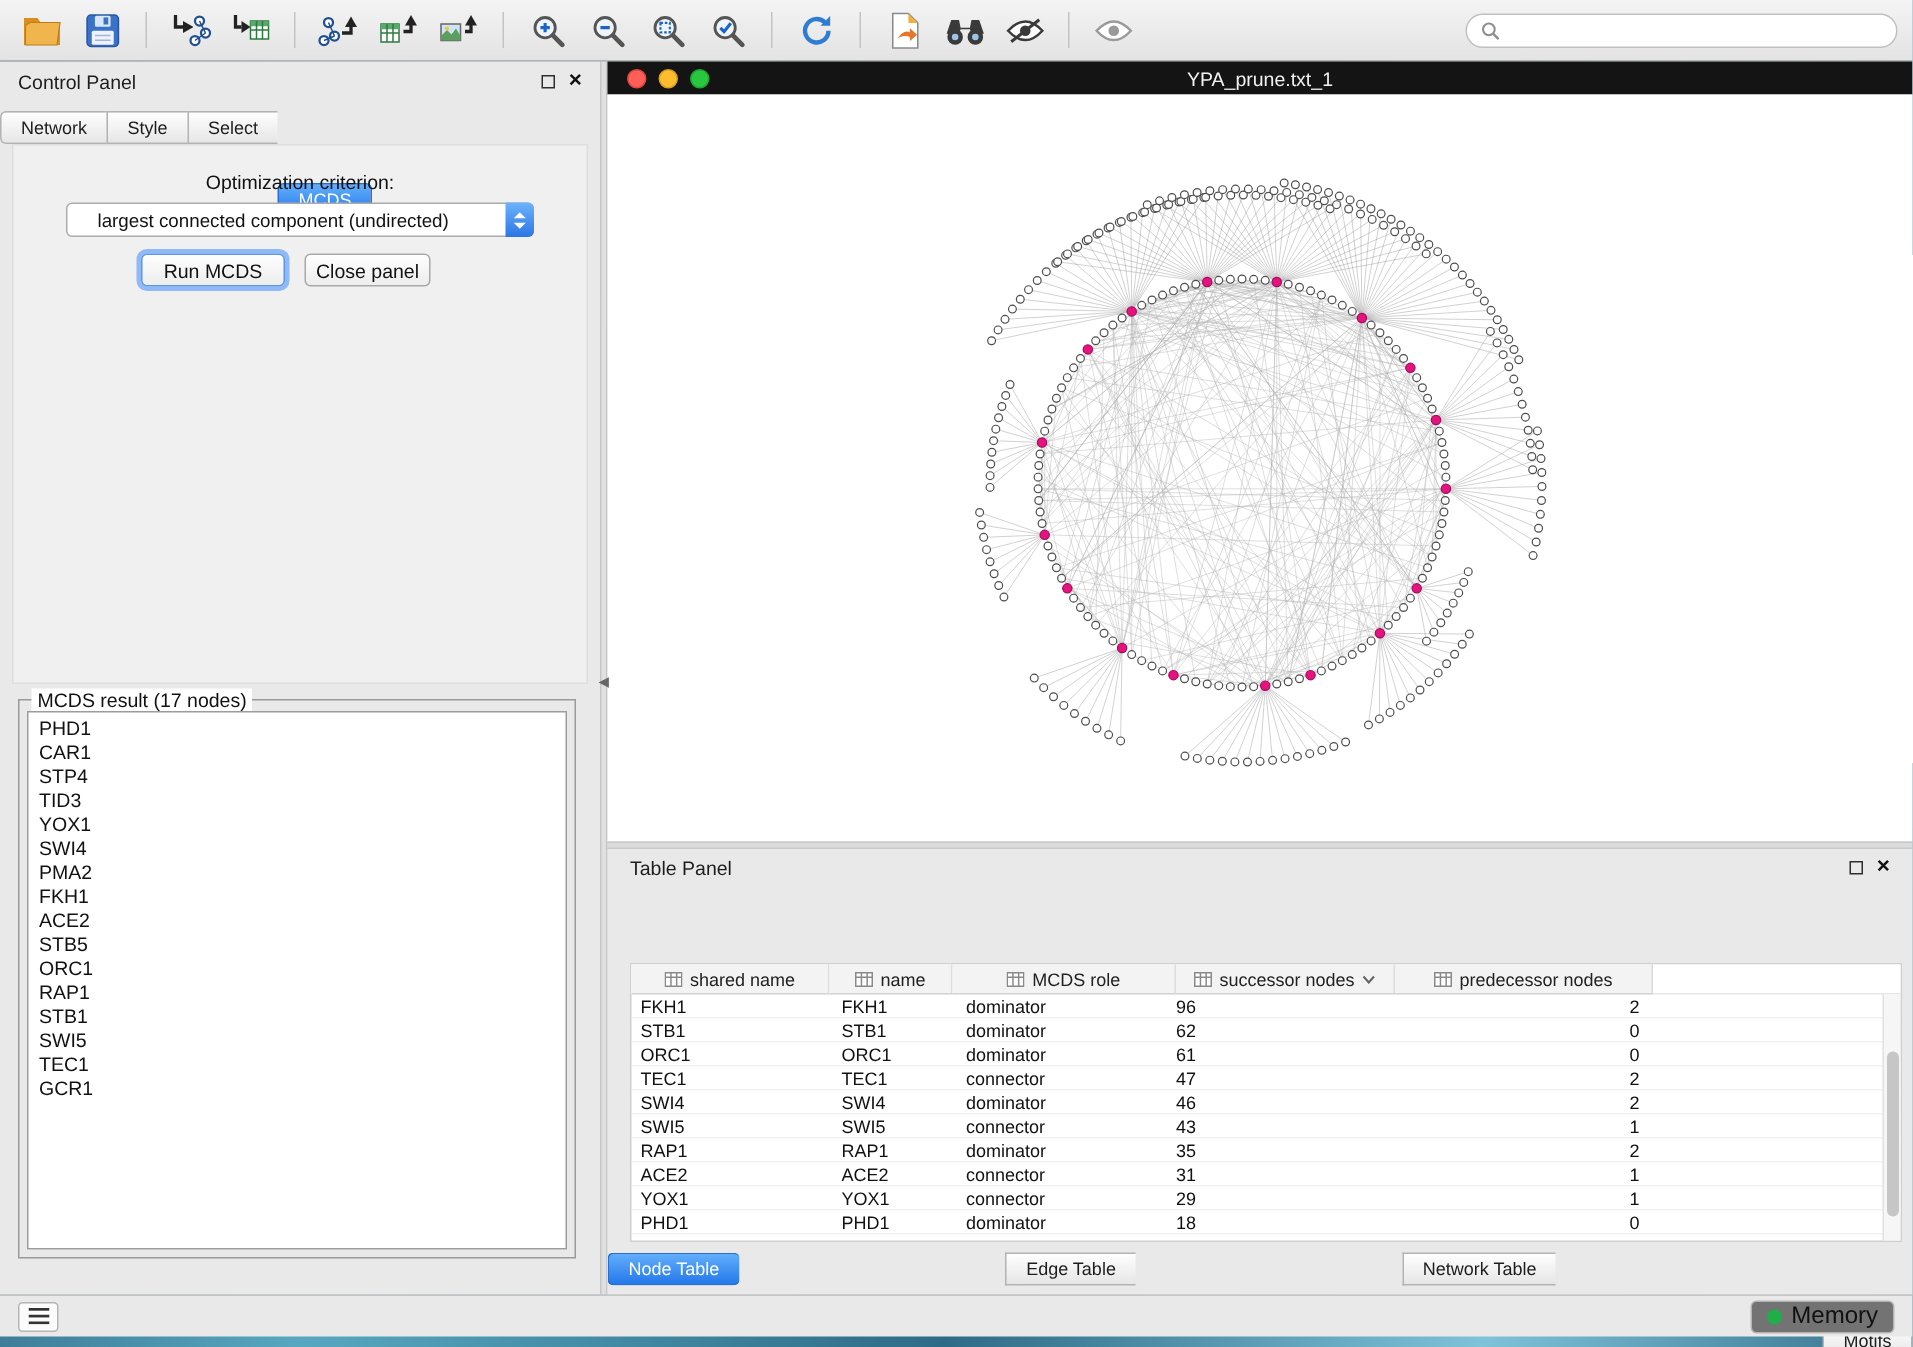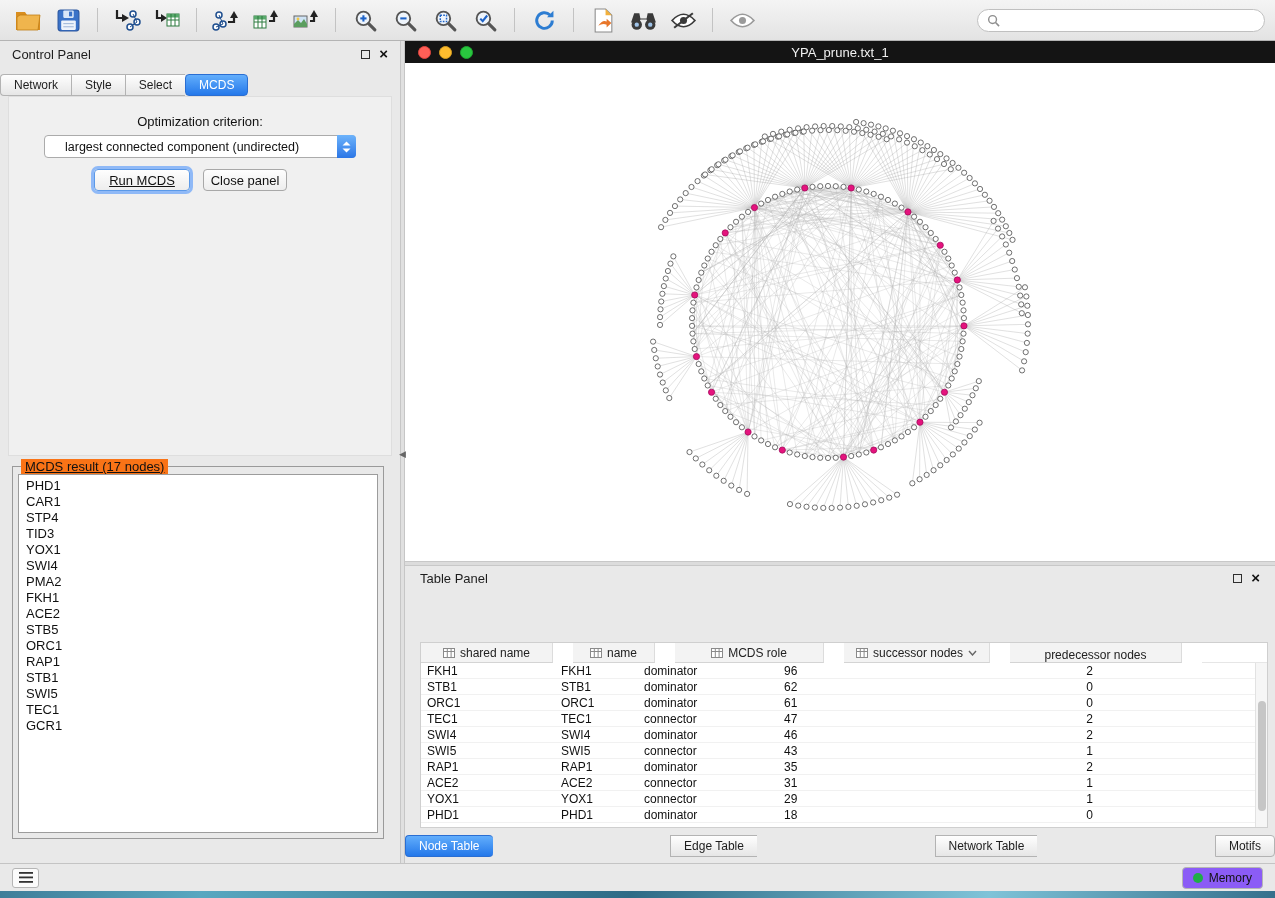--- a/index.html
+++ b/index.html
@@ -24,37 +24,37 @@
     border-left:1px solid #c6c6c6; border-right:1px solid #c6c6c6; }
   .split-arrow { position:absolute; left:399px; top:449px; font-size:9px; color:#666; z-index:5; }
   .panel-header { height:26px; display:flex; align-items:center; padding:0 12px; font-size:13px; color:#1d1d1d; }
   .win-ctrls { margin-left:auto; display:flex; gap:9px; align-items:center; }
   .float-box { width:9px; height:9px; border:1.5px solid #2e2e2e; display:inline-block; }
   .close-x { font-size:15px; font-weight:bold; color:#111; line-height:12px; }
   .tabs-row { position:absolute; left:0; top:33px; width:100%; display:flex; justify-content:flex-start; }
   .tab { height:22px; padding:0 13px; font-size:12px; display:flex; align-items:center;
     background:linear-gradient(#fefefe,#e6e6e6); border:1px solid #b3b3b3; border-right:none; color:#1d1d1d; }
   .tab:first-child { border-radius:4px 0 0 4px; }
-  .tab:last-child  { border-right:1px solid #b3b3b3; border-radius:0 4px 4px 0; }
+  .tab:last-child  { border-right:1px solid #b3b3b3; border-radius:0 4px 4px 0;margin-top:48px; }
   .tab.active { background:linear-gradient(#62aefc,#2478ea); border-color:#2a6ed2; color:#fff; border-radius:4px; }
   .inner-box { position:absolute; left:8px; top:55px; width:384px; height:360px; background:#f0f0f0; border:1px solid #dedede; }
   .opt-label { position:absolute; left:0; top:73px; width:100%; text-align:center; font-size:13px; color:#111; }
   .dropdown { position:absolute; left:44px; top:94px; width:312px; height:23px; background:#fff;
     border:1px solid #ababab; border-radius:4px; display:flex; align-items:center; font-size:12.5px; color:#111; }
   .dropdown .dd-text { padding-left:8px; flex:1; white-space:nowrap; overflow:hidden;margin-left:12px; }
   .dd-stepper { width:19px; height:23px; margin:-1px -1px -1px 0; border-radius:0 4px 4px 0;
     background:linear-gradient(#6db3fb,#2b76e6); display:flex; flex-direction:column; align-items:center; justify-content:center; gap:2px; }
   .dd-stepper svg { display:block; }
   .btn { height:22px; background:linear-gradient(#fefefe,#ededed); border:1px solid #a8a8a8; border-radius:4px;
     font-size:13px; color:#111; display:flex; align-items:center; justify-content:center; position:absolute; }
   .btn.focused { box-shadow:0 0 0 3px rgba(90,155,250,.65); border-color:#5b99e8; }
-  .run-btn { left:94px; top:128px; width:96px;text-decoration:underline; }
+  .run-btn { left:94px; top:128px; width:96px; }
   .closepanel-btn { left:203px; top:128px; width:84px; }
   .result-box { position:absolute; left:12px; top:425px; width:372px; height:373px; border:1px solid #9a9a9a; }
-  .result-legend { position:absolute; top:-8px; left:8px; background:#f97316; padding:0 4px; font-size:13px; color:#111;text-decoration:underline; }
+  .result-legend { position:absolute; top:-8px; left:8px; background:#ffffff; padding:0 4px; font-size:13px; color:#111; }
   .mcds-list { position:absolute; left:5px; right:5px; top:7px; bottom:5px; background:#fff; border:1px solid #9c9c9c; padding:3px 0; overflow:hidden; }
   .mcds-item { font-size:13px; line-height:16px; padding-left:7px; color:#111; }
   
   .right-area { position:absolute; left:405px; top:41px; width:870px; height:822px; background:#e9e9e9; }
   .net-window { position:absolute; left:0; top:0; width:870px; height:520px; }
   .net-titlebar { position:absolute; left:0; top:0; width:100%; height:22px; background:#141414;
     display:flex; align-items:center; justify-content:center; color:#f2f2f2; font-size:13px; }
   .traffic { position:absolute; left:13px; top:4.5px; display:flex; gap:8px; }
   .light { width:13px; height:13px; border-radius:50%; }
   .light.red { background:#ff5f57; border:1px solid #e0443e; }
@@ -62,39 +62,39 @@
   .light.green { background:#29c73f; border:1px solid #1ea631; }
   .net-canvas { position:absolute; left:0; top:22px; width:870px; height:498px; background:#fff; }
   .h-splitter { position:absolute; left:0; top:520px; width:870px; height:5px; background:#dcdcdc; border-top:1px solid #c8c8c8; border-bottom:1px solid #c8c8c8; }
   
   .table-panel { position:absolute; left:0; top:525px; width:870px; height:297px; background:#e9e9e9; }
   .tp-header { height:24px; display:flex; align-items:center; padding:0 15px; font-size:13px; color:#1d1d1d; }
   .tp-toolbar { position:absolute; left:15px; top:28px; width:840px; height:40px; background:#efefef;
     border:1px solid #d9d9d9; display:flex; align-items:center; padding:0 13px; gap:22px;margin-top:48px; }
   .fx-label { font-family:"Liberation Serif", serif; font-style:italic; font-size:17px; color:#b5b5b5; }
   .grid { position:absolute; left:15px; top:76px; width:848px; height:186px; background:#fff; border:1px solid #cfcfcf; }
-  .grid-header { display:flex; height:20px; font-size:12px; color:#222; background:#fff;gap:20px; }
+  .grid-header { display:flex; height:20px; font-size:12px; color:#222; background:#fff; }
   .gh-cell { display:flex; align-items:center; justify-content:center; gap:5px; background:#f3f3f3;
     border-right:1px solid #dcdcdc; border-bottom:1px solid #d4d4d4; }
   .gh-filler { flex:1; border-bottom:1px solid #e6e6e6; }
-  .w0{width:132px;} .w1{width:82px;} .w2{width:149px;} .w3{width:146px;} .w4{width:172px;flex-direction:column;}
+  .w0{width:132px;} .w1{width:82px;} .w2{width:149px;} .w3{width:146px;} .w4{width:172px;}
   .grid-row { display:flex; height:16px; align-items:center; font-size:12px; color:#111; border-bottom:1px solid #f1f1f1; }
   .cell { overflow:hidden; white-space:nowrap; }
   .c0{width:132px; padding-left:6px;} .c1{width:82px; padding-left:8px;} .c2{width:149px; padding-left:9px;}
   .c3{width:146px; padding-right:11px; text-align:left;} .c4{width:172px; padding-right:9px; text-align:right;}
   .v-scroll { position:absolute; right:0; top:20px; bottom:0; width:12px; background:#f6f6f6; border-left:1px solid #e2e2e2; }
   .v-thumb { position:absolute; left:2px; top:38px; width:8px; height:110px; border-radius:4px; background:#c6c6c6; }
   .bottom-tabs { position:absolute; left:0; top:269px; width:100%; display:flex; justify-content:space-between; }
   
   .status-bar { position:absolute; left:0; top:863px; width:1275px; height:28px; background:#e9e9e9;
     border-top:1px solid #c4c4c4; display:flex; align-items:center; padding:0 12px; }
   .menu-btn { width:27px; height:20px; background:#fbfbfb; border:1px solid #b5b5b5; border-radius:3px;
     display:flex; align-items:center; justify-content:center; }
-  .memory-btn { margin-left:auto; height:22px; background:#8b5cf6; border:1px solid #b5b5b5; border-radius:4px;
-    display:flex; align-items:center; gap:6px; padding:0 10px; font-size:12px; color:#111; }
+  .memory-btn { margin-left:auto; height:22px; background:#737373; border:1px solid #b5b5b5; border-radius:4px;
+    display:flex; align-items:center; gap:6px; padding:0 10px; font-size:16px; color:#111; }
   .mem-dot { width:10px; height:10px; border-radius:50%; background:#1fae47; }
 </style>
 </head>
 <body>
 
 <div class="toolbar">
   <span class="tb-btn">
     <svg width="26" height="22" viewBox="0 0 26 22">
       <path d="M1 3 h9 l2 3 h13 v15 h-24 z" fill="#d98e1f"></path>
       <path d="M2 8 l3 -2 h20 l-2 15 h-21 z" fill="#f0b54d" stroke="#c07d15" stroke-width="0.8"></path>

